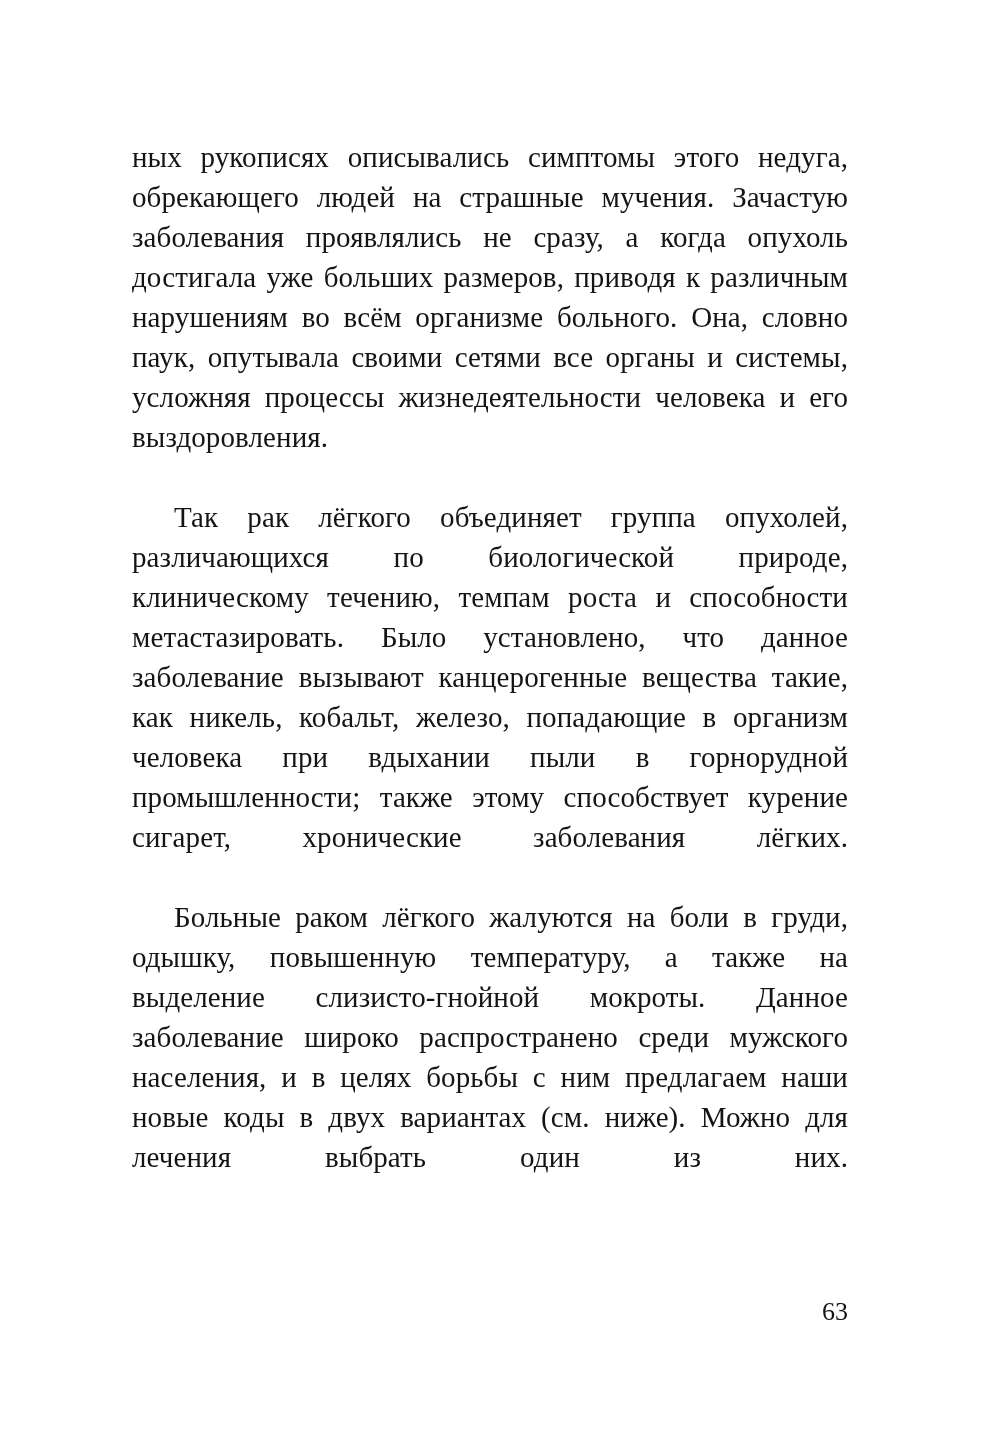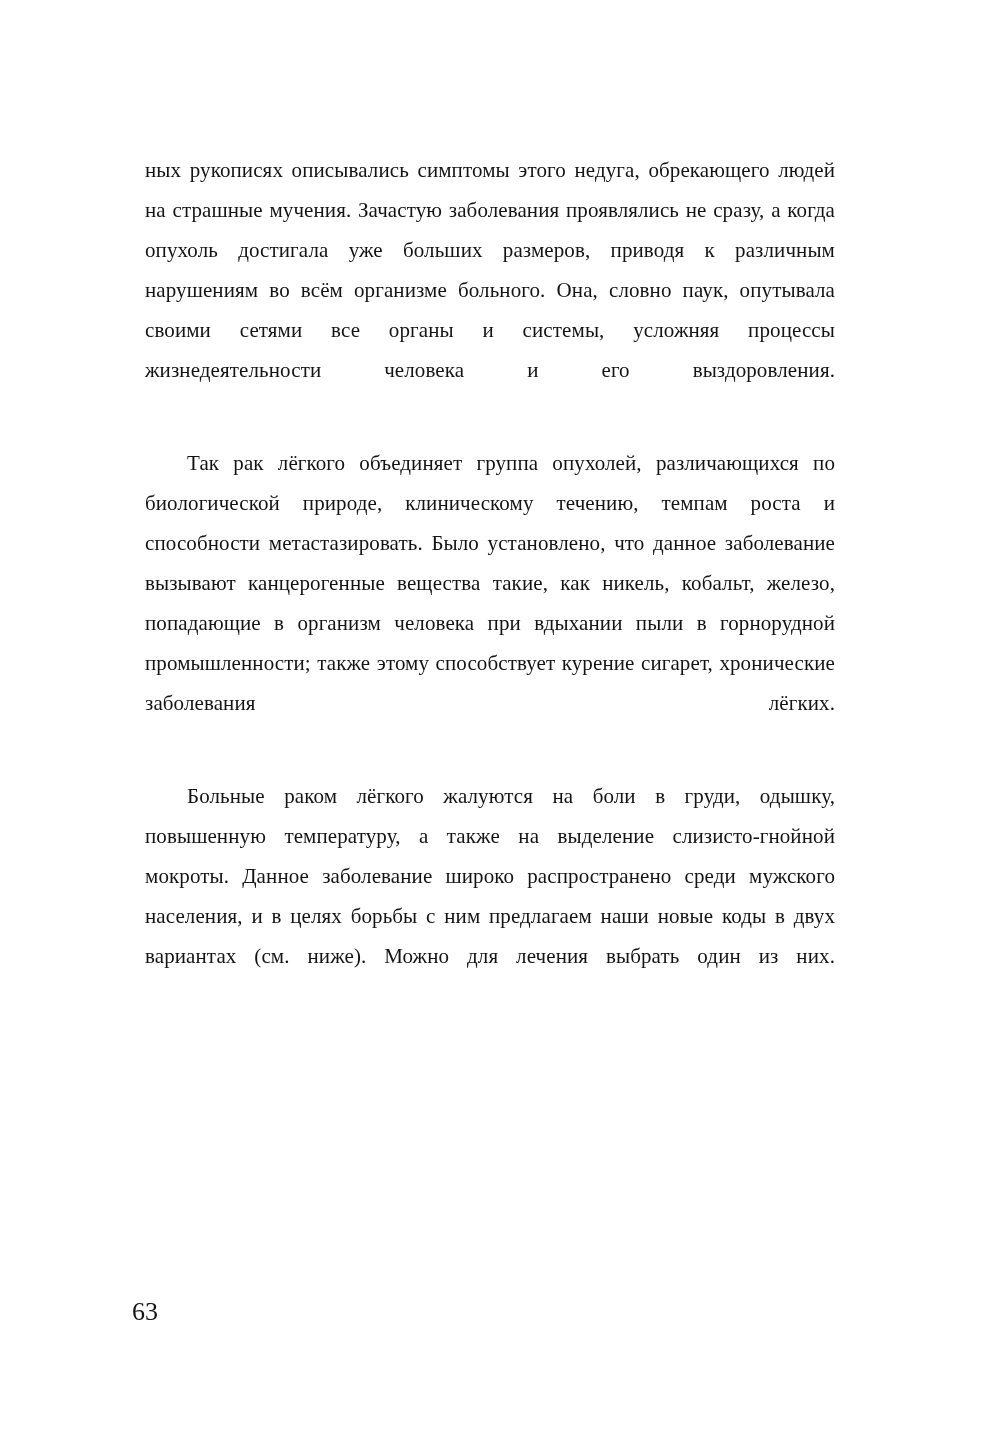--- a/index.html
+++ b/index.html
@@ -26,22 +26,22 @@
   }
 
   .text-block {
     position: absolute;
     left: 132px;
     top: 137px;
     width: 716px;
   }
 
   .para {
-    margin: 13px;
-    font-size: 21px;
+    margin: 0;
+    font-size: 29px;
     line-height: 40px;
     text-align: justify;
     text-indent: 42px;
     letter-spacing: 0.1px;
     word-spacing: 0.2px;
     color: #141414;
     hyphens: manual;
   }
 
   .para.first {
@@ -53,21 +53,21 @@
     content: "";
     display: inline-block;
     width: 100%;
   }
 
   .page-number {
     position: absolute;
     left: 132px;
     top: 1296px;
     width: 716px;
-    text-align: left;
+    text-align: right;
     font-size: 26px;
     line-height: 32px;
     color: #141414;
     font-family: "Liberation Serif", "DejaVu Serif", serif;
   }
 </style>
 </head>
 <body>
 
 <div class="page">

